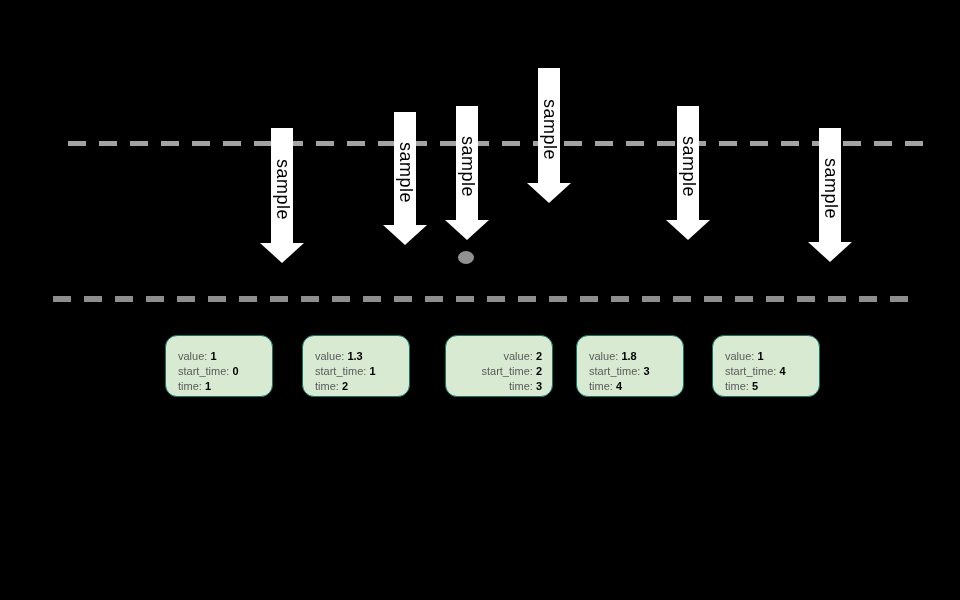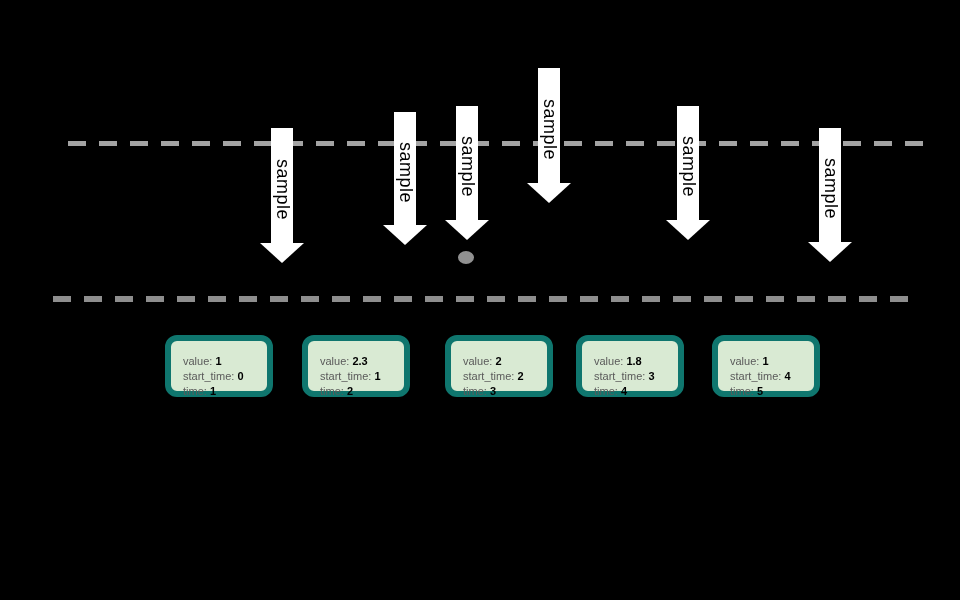--- a/index.html
+++ b/index.html
@@ -74,21 +74,21 @@
   }
 
   
   .card {
     position: absolute;
     top: 335px;
     width: 108px;
     height: 62px;
     box-sizing: border-box;
     background: #d9ead3;
-    border: 6px solid #0f766e;
+    border: 1px solid #0f766e;
     border-radius: 12px;
     padding: 13px 10px 0 12px;
     font-size: 11px;
     line-height: 15px;
     color: #5a5a5a;
   }
   .card .field { white-space: nowrap; }
   .card .field-label { color: #5a5a5a; }
   .card .field-value { color: #000000; font-weight: bold; }
 </style>
@@ -150,26 +150,26 @@
 
   <div class="sample-dot"></div>
 
   <div class="card" style="left:165px;">
     <div class="field"><span class="field-label">value: </span><span class="field-value">1</span></div>
     <div class="field"><span class="field-label">start_time: </span><span class="field-value">0</span></div>
     <div class="field"><span class="field-label">time: </span><span class="field-value">1</span></div>
   </div>
 
   <div class="card" style="left:302px;">
-    <div class="field"><span class="field-label">value: </span><span class="field-value">2.3</span></div>
+    <div class="field"><span class="field-label">value: </span><span class="field-value">1.3</span></div>
     <div class="field"><span class="field-label">start_time: </span><span class="field-value">1</span></div>
     <div class="field"><span class="field-label">time: </span><span class="field-value">2</span></div>
   </div>
 
-  <div class="card" style="left:445px;">
+  <div class="card" style="left:445px;text-align:right;">
     <div class="field"><span class="field-label">value: </span><span class="field-value">2</span></div>
     <div class="field"><span class="field-label">start_time: </span><span class="field-value">2</span></div>
     <div class="field"><span class="field-label">time: </span><span class="field-value">3</span></div>
   </div>
 
   <div class="card" style="left:576px;">
     <div class="field"><span class="field-label">value: </span><span class="field-value">1.8</span></div>
     <div class="field"><span class="field-label">start_time: </span><span class="field-value">3</span></div>
     <div class="field"><span class="field-label">time: </span><span class="field-value">4</span></div>
   </div>

